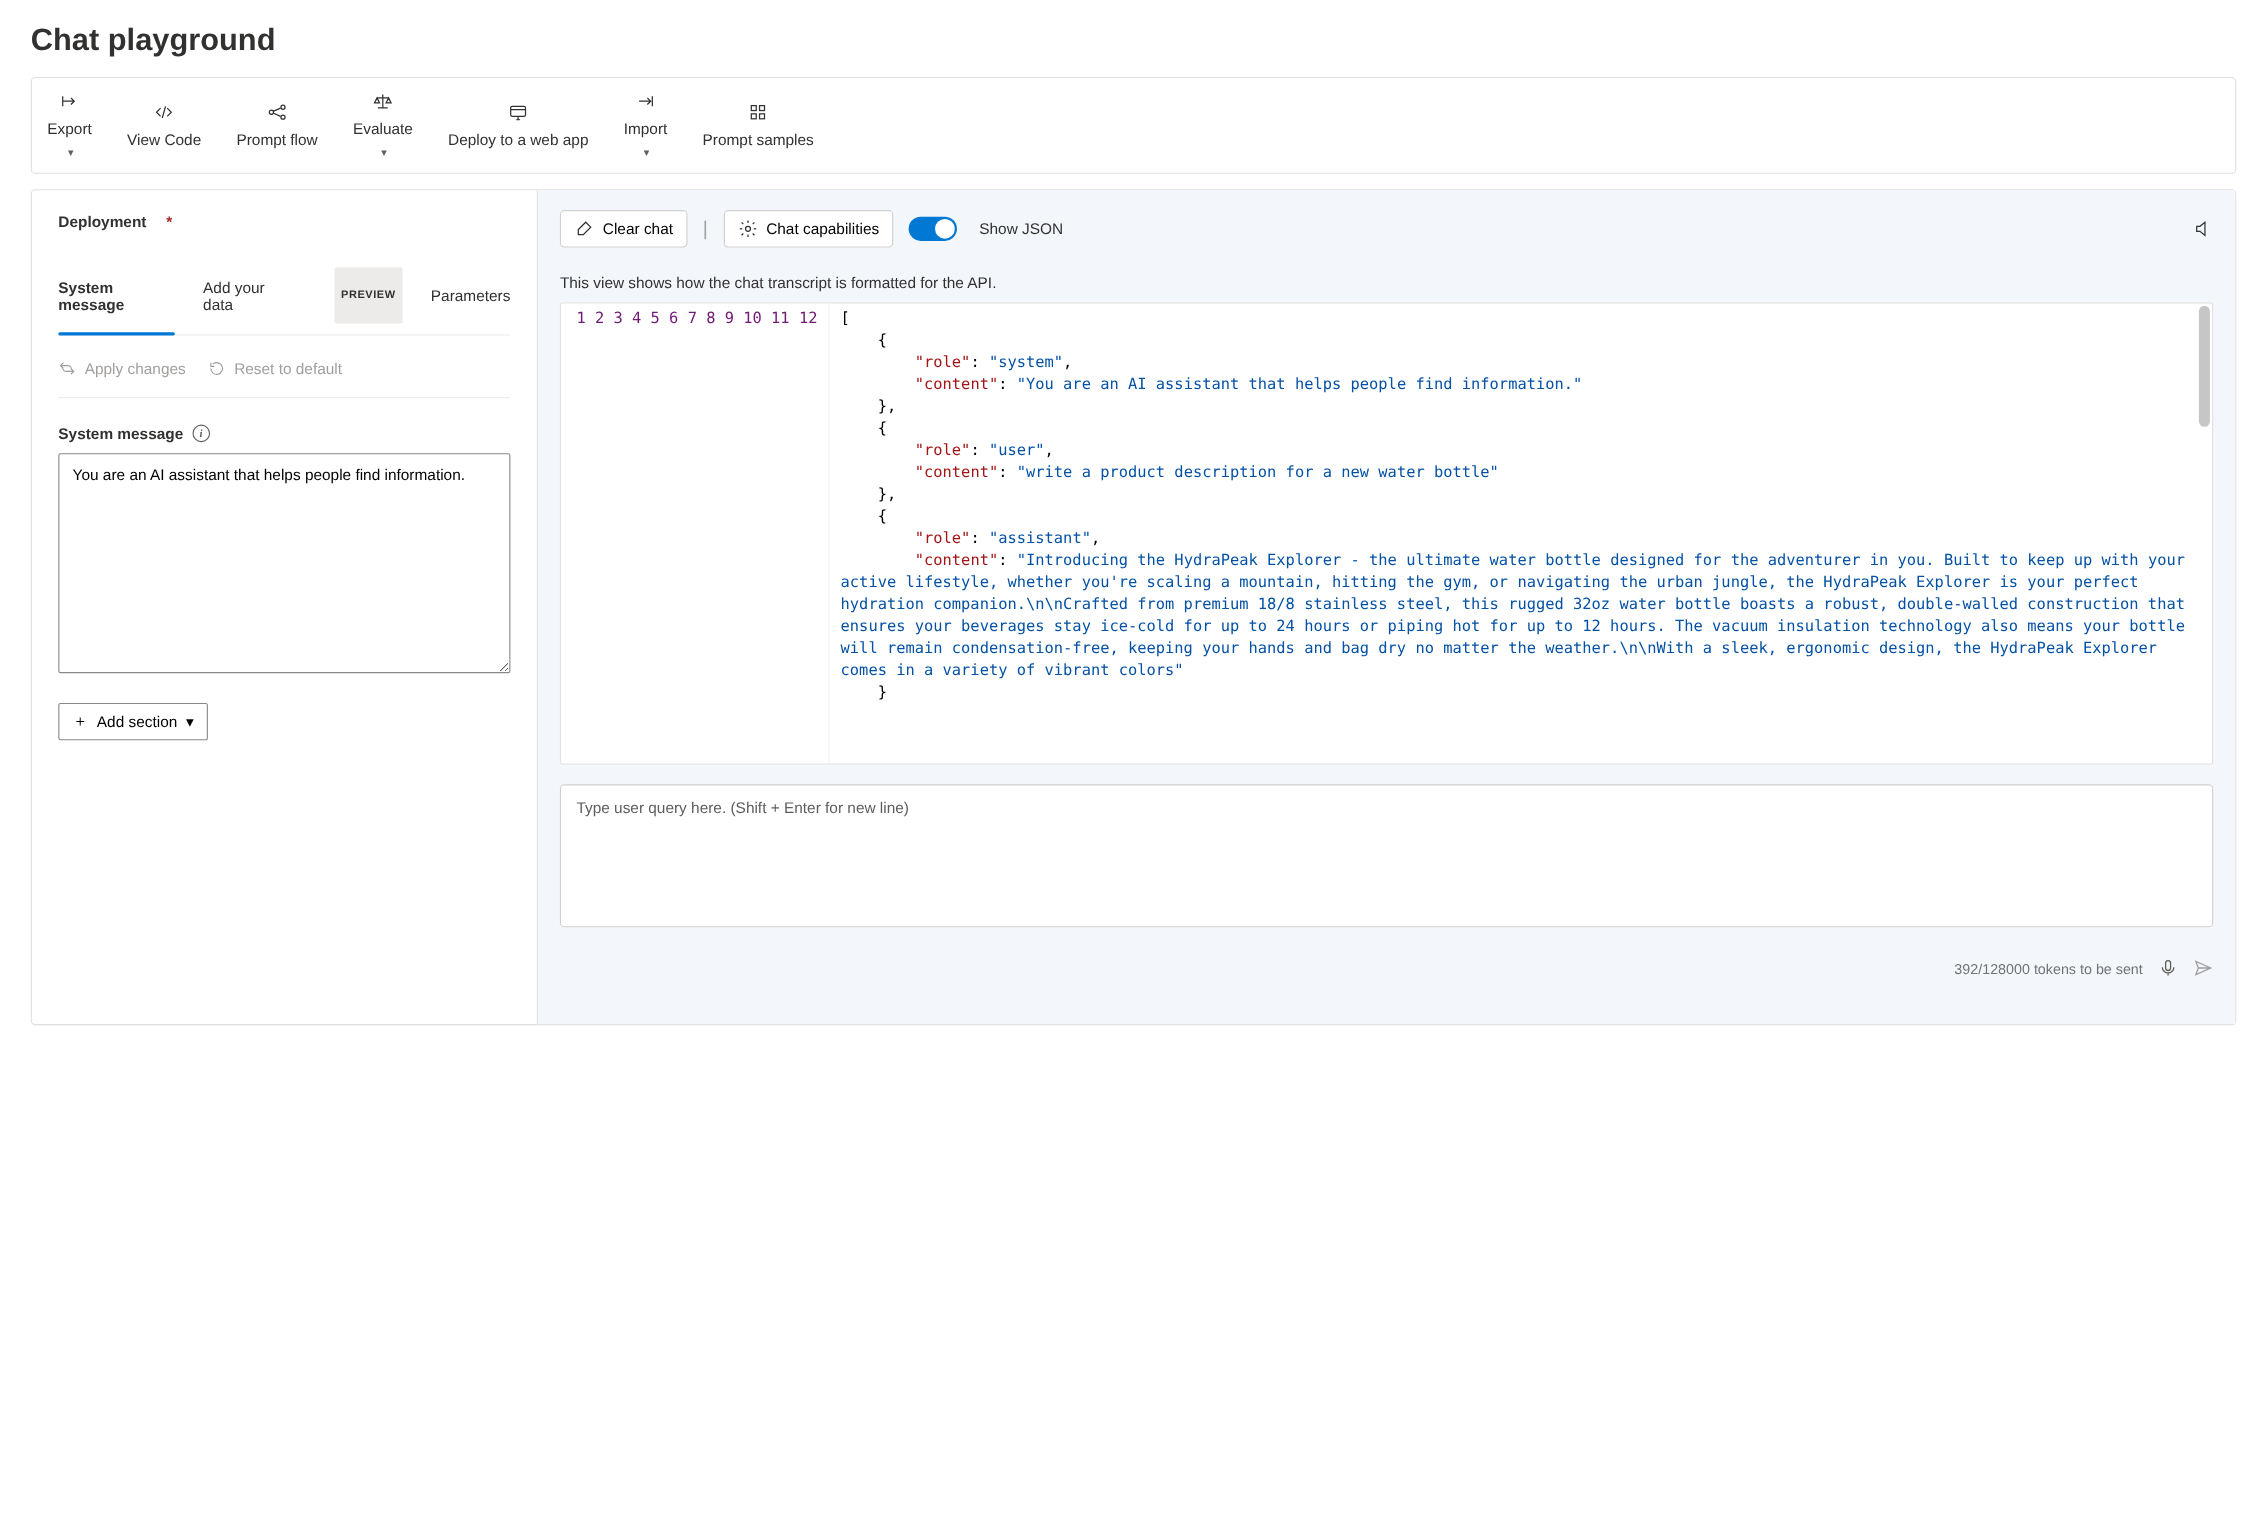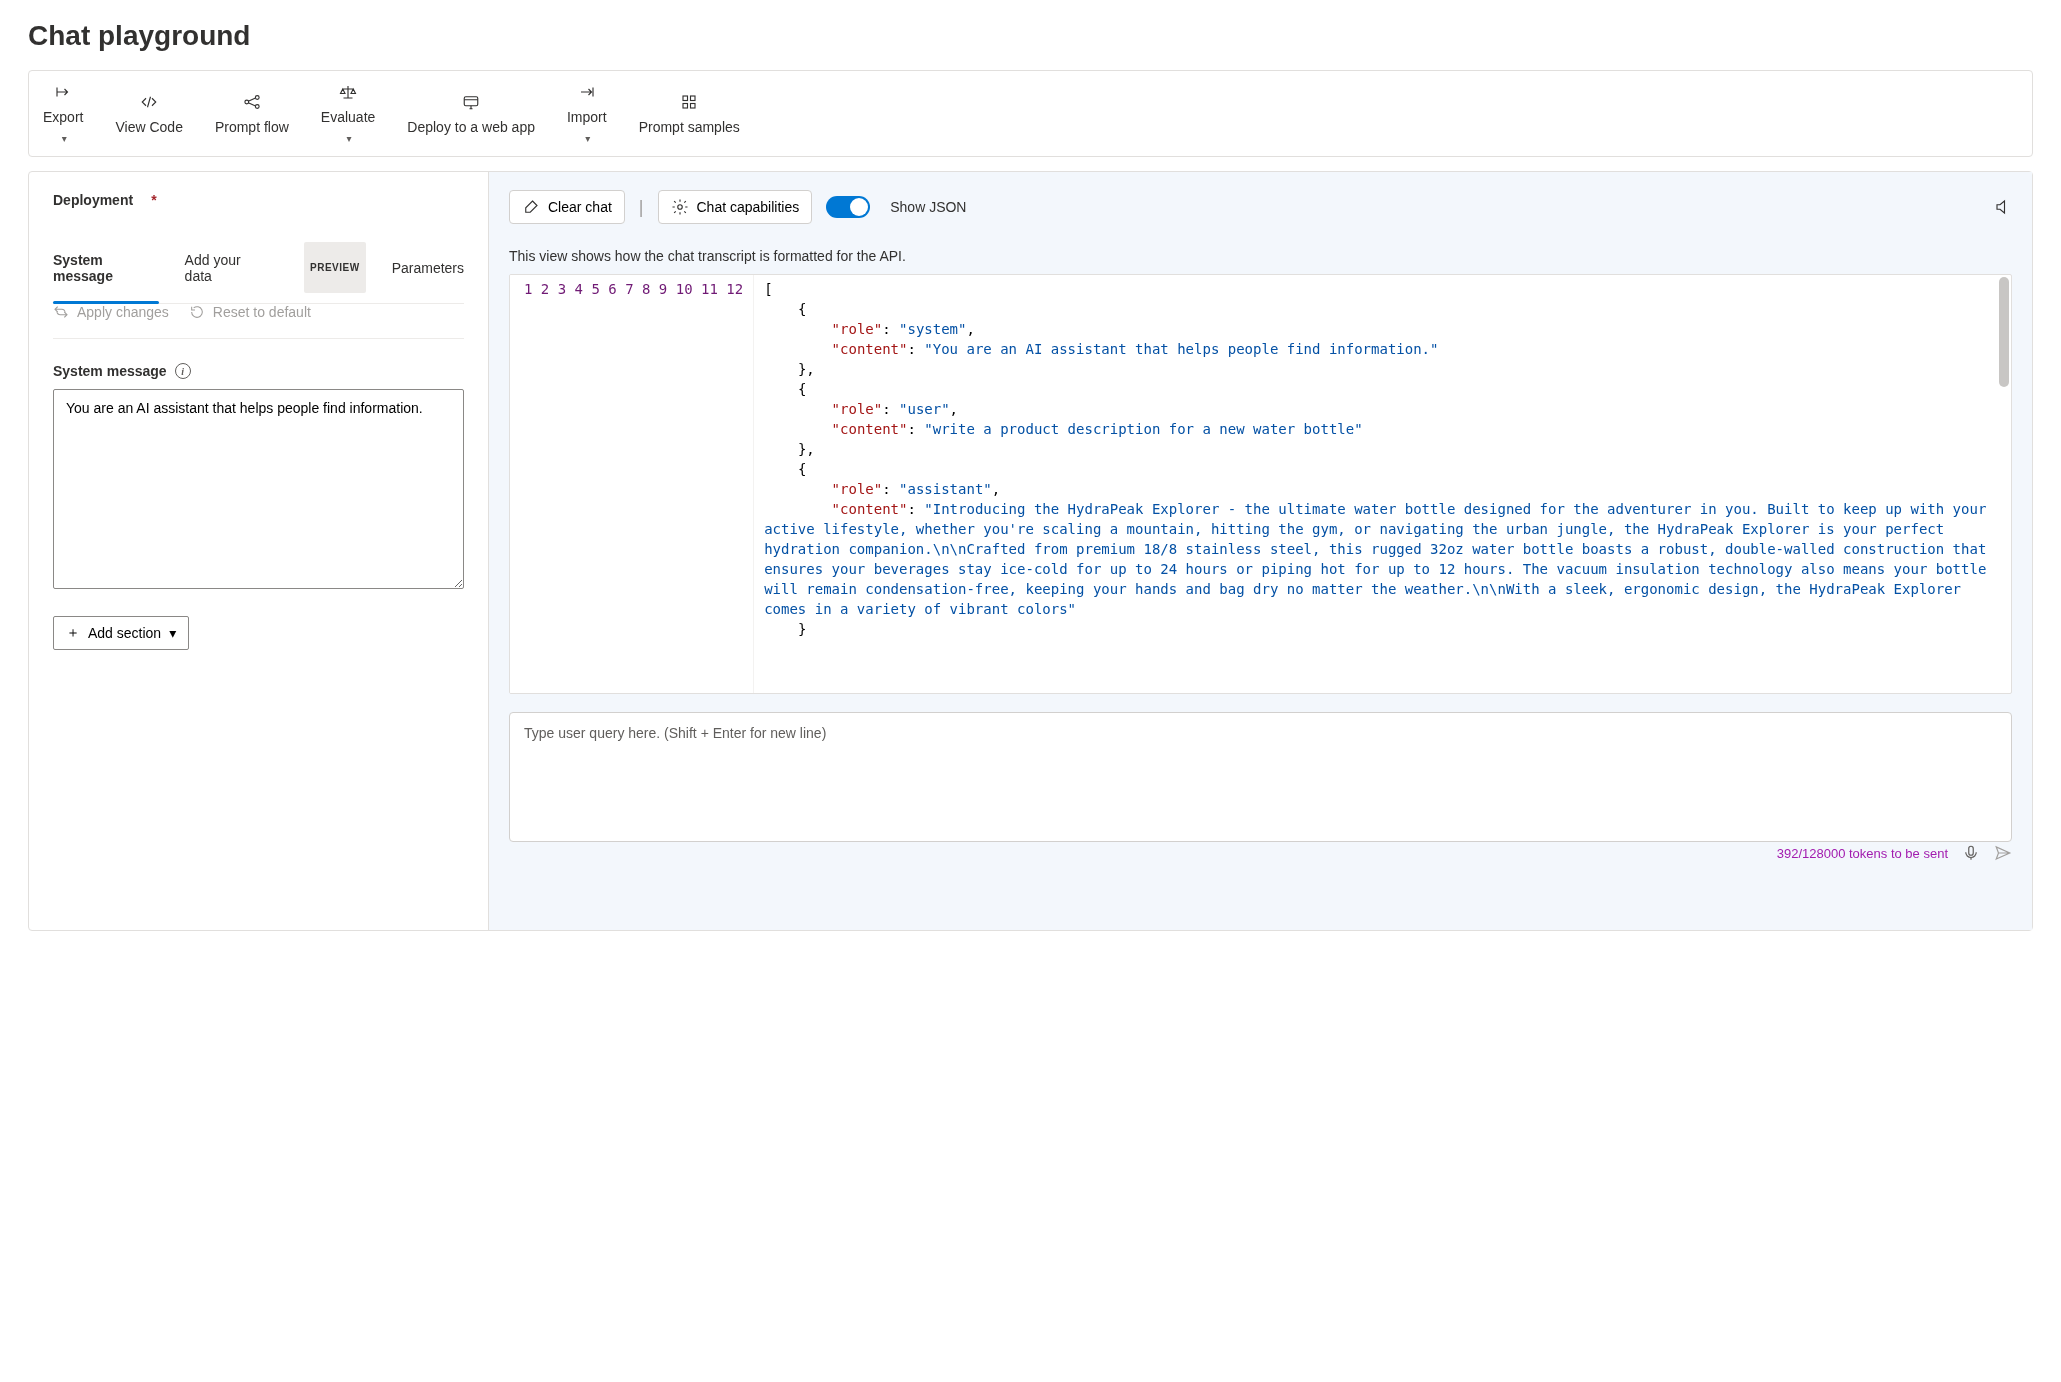--- a/index.html
+++ b/index.html
@@ -114,20 +114,21 @@
     font-size: 10px;
     font-weight: 600;
     padding: 20px 6px;
     border-radius: 2px;
     letter-spacing: 0.5px;
     margin-left: 40px;
   }
   .actions-row {
     display: flex;
     gap: 20px;
+    margin-top: 22px;
     padding-bottom: 18px;
     border-bottom: 1px solid #edebe9;
   }
   .ghost-btn {
     display: inline-flex;
     align-items: center;
     gap: 8px;
     background: none;
     border: none;
     font-size: 14px;
@@ -257,23 +258,23 @@
     min-height: 130px;
     padding: 12px 14px;
     font-size: 14px;
     color: #605e5c;
   }
   .input-footer {
     display: flex;
     justify-content: flex-end;
     align-items: center;
     gap: 14px;
-    margin-top: 2px;
+    margin-top: 28px;
     font-size: 13px;
-    color: #a21caf;
+    color: #737373;
   }
   .input-footer svg { width: 18px; height: 18px; stroke: #605e5c; fill: none; stroke-width: 1.6; }
   .send-icon svg { stroke: #a19f9d; }
 </style>
 </head>
 <body>
 
 <h1 class="page-title">Chat playground</h1>
 
 <div class="toolbar">

